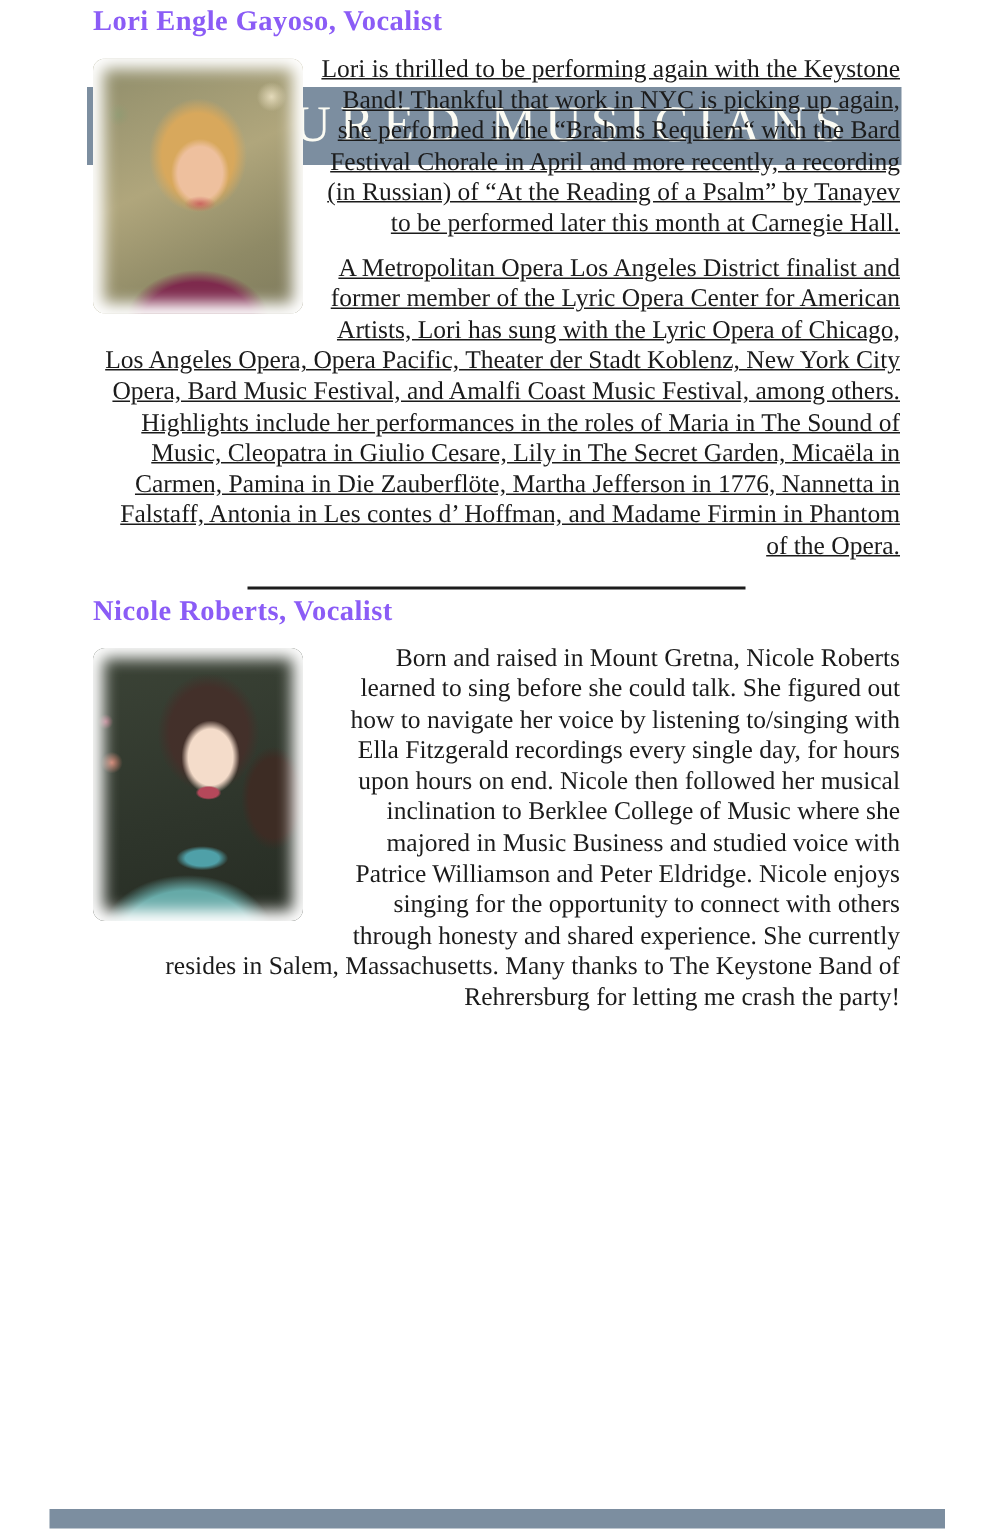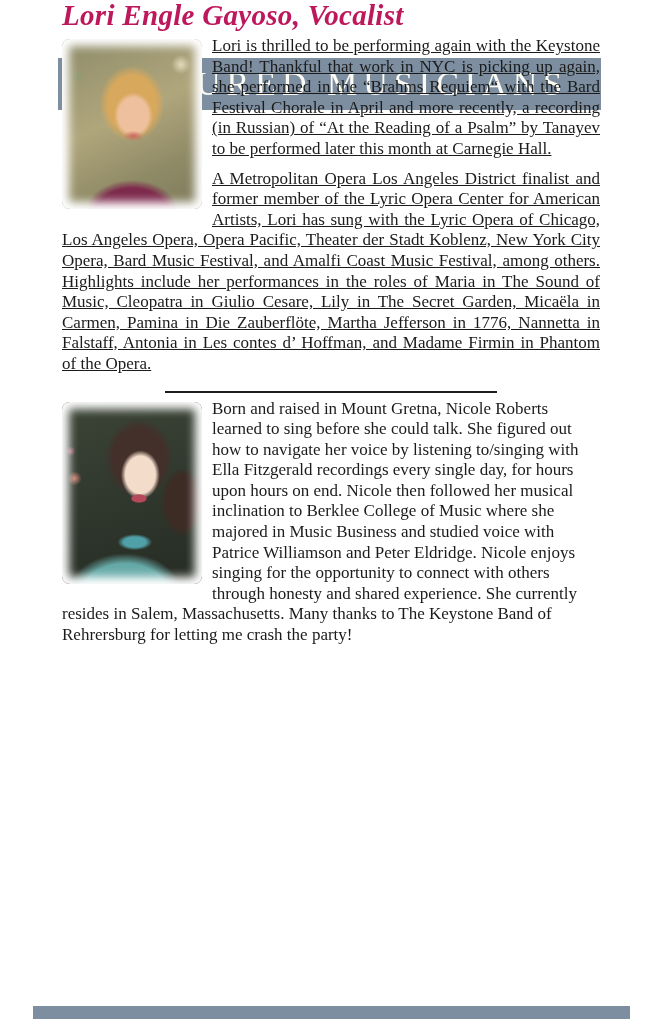--- a/index.html
+++ b/index.html
@@ -10,29 +10,29 @@
   .banner{
     position:absolute;left:58px;top:58px;width:543px;height:52px;
     background:#7C8EA0;display:flex;align-items:center;justify-content:center;
   }
   .banner-title{
     color:#FBFBF3;font-size:34px;letter-spacing:6px;font-weight:400;
     font-family:"Liberation Serif", serif;white-space:nowrap;
   }
   .content{position:absolute;left:62px;top:0;width:538px;}
   h2.musician-name{
-    font-size:29px;line-height:30px;font-weight:700;letter-spacing:.3px;
-    margin:0;color:#be185d;font-style:italic;
+    font-size:19px;line-height:30px;font-weight:700;letter-spacing:.3px;
+    margin:0;color:#8b5cf6;
   }
   .h-lori{margin-top:120px;}
   .h-nicole{margin-top:24px;}
   .bio{margin-top:6px;font-size:17px;line-height:20.6px;}
   .bio-justify{text-align:justify;text-decoration:underline;}
   .bio-left{text-align:left;}
-  .bio p{margin:0 0 9px 0;}
+  .bio p{margin:0 0 9px 0;text-align:right;}
   .bio p:last-child{margin-bottom:0;}
   .photo{
     float:left;position:relative;border-radius:8px;
     box-shadow:inset 0 0 10px 7px #ffffff;
   }
   .photo-lori{
     width:140px;height:170px;margin:3px 10px 6px 0;
     background:
       radial-gradient(ellipse 14px 7px at 51% 57%, rgba(200,90,90,.85), rgba(200,90,90,0) 75%),
       radial-gradient(ellipse 27px 32px at 51% 45%, #eec09e 55%, rgba(238,192,158,0) 72%),
@@ -77,20 +77,21 @@
     <h2 class="musician-name h-lori">Lori Engle Gayoso, Vocalist</h2>
 
     <div class="bio bio-justify">
       <div class="photo photo-lori"></div>
       <p>Lori is thrilled to be performing again with the Keystone Band! Thankful that work in NYC is picking up again, she performed in the “Brahms Requiem“ with the Bard Festival Chorale in April and more recently, a recording (in Russian) of “At the Reading of a Psalm” by Tanayev to be performed later this month at Carnegie Hall.</p>
       <p>A Metropolitan Opera Los Angeles District finalist and former member of the Lyric Opera Center for American Artists, Lori has sung with the Lyric Opera of Chicago, Los Angeles Opera, Opera Pacific, Theater der Stadt Koblenz, New York City Opera, Bard Music Festival, and Amalfi Coast Music Festival, among others.  Highlights include her performances in the roles of Maria in The Sound of Music, Cleopatra in Giulio Cesare, Lily in The Secret Garden, Micaëla in Carmen, Pamina in Die Zauberflöte, Martha Jefferson in 1776, Nannetta in Falstaff, Antonia in Les contes d’ Hoffman, and Madame Firmin in Phantom of the Opera.</p>
     </div>
 
     <hr class="divider">
 
+    <h2 class="musician-name h-nicole">Nicole Roberts, Vocalist</h2>
 
     <div class="bio bio-left">
       <div class="photo photo-nicole"></div>
       <p>Born and raised in Mount Gretna, Nicole Roberts learned to sing before she could talk. She figured out how to navigate her voice by listening to/singing with Ella Fitzgerald recordings every single day, for hours upon hours on end. Nicole then followed her musical inclination to Berklee College of Music where she majored in Music Business and studied voice with Patrice Williamson and Peter Eldridge. Nicole enjoys singing for the opportunity to connect with others through honesty and shared experience. She currently resides in Salem, Massachusetts. Many thanks to The Keystone Band of Rehrersburg for letting me crash the party!</p>
     </div>
 
   </div>
 
   <div class="footer-bar"></div>
 

